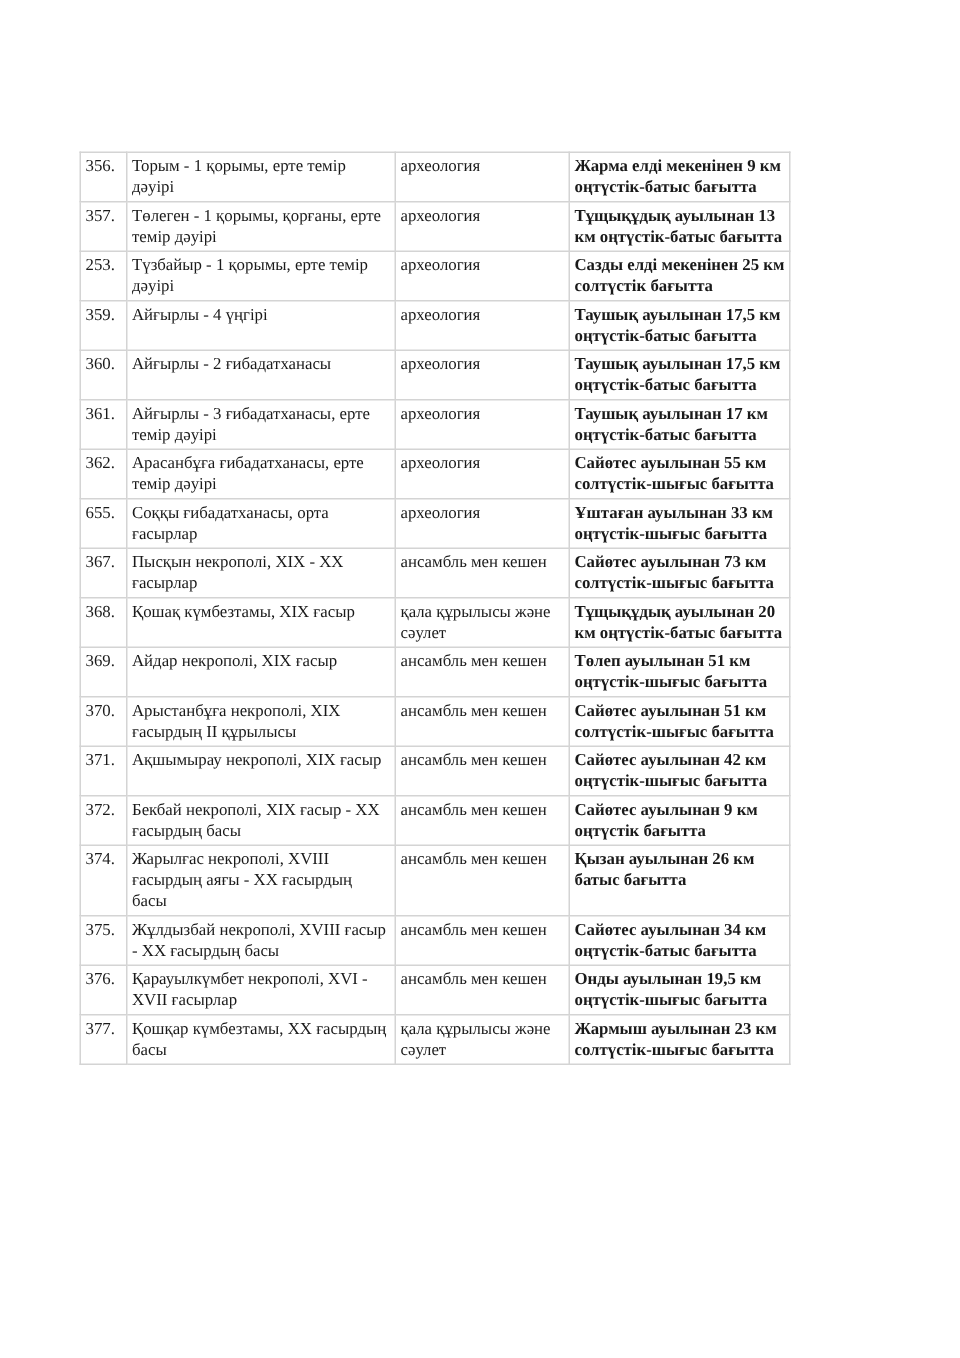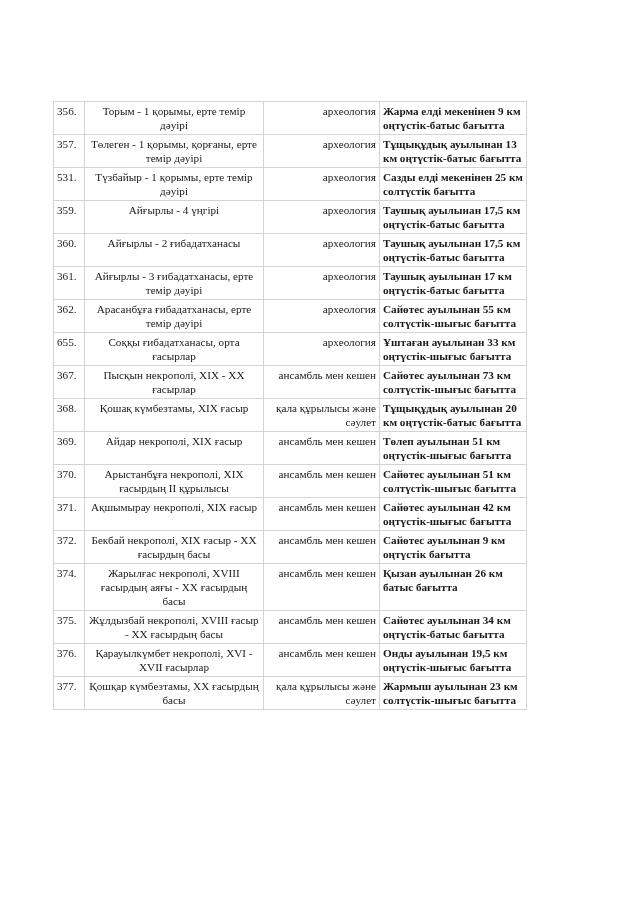--- a/index.html
+++ b/index.html
@@ -31,43 +31,43 @@
       vertical-align: top;
       padding: 2px 3px 2px 3px;
       height: 28px;
       word-wrap: break-word;
     }
     td.num {
       width: 24px;
       padding-left: 3px;
       padding-right: 0;
     }
-    td.name { width: 172px; text-align: center; }
-    td.type { width: 109px; text-align: right; }
+    td.name { width: 172px; }
+    td.type { width: 109px; }
     td.loc  { width: auto; font-weight: bold; }
   </style>
 </head>
 <body>
 
 <table class="doc-table">
   <tbody id="table-body">
   <tr>
     <td class="num">356.</td>
     <td class="name">Торым - 1 қорымы, ерте темір дәуірі</td>
     <td class="type">археология</td>
     <td class="loc">Жарма елді мекенінен 9 км оңтүстік-батыс бағытта</td>
   </tr>
       <tr>
     <td class="num">357.</td>
     <td class="name">Төлеген - 1 қорымы, қорғаны, ерте темір дәуірі</td>
     <td class="type">археология</td>
     <td class="loc">Тұщықұдық ауылынан 13 км оңтүстік-батыс бағытта</td>
   </tr>
       <tr>
-    <td class="num">531.</td>
+    <td class="num">253.</td>
     <td class="name">Түзбайыр - 1 қорымы, ерте темір дәуірі</td>
     <td class="type">археология</td>
     <td class="loc">Сазды елді мекенінен 25 км солтүстік бағытта</td>
   </tr>
       <tr>
     <td class="num">359.</td>
     <td class="name">Айғырлы - 4 үңгірі</td>
     <td class="type">археология</td>
     <td class="loc">Таушық ауылынан 17,5 км оңтүстік-батыс бағытта</td>
   </tr>

